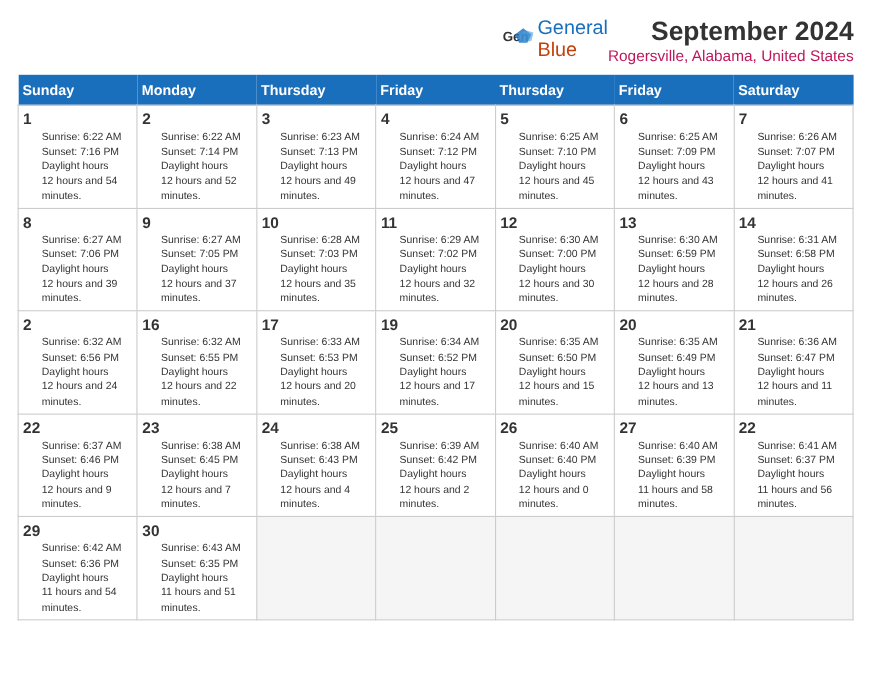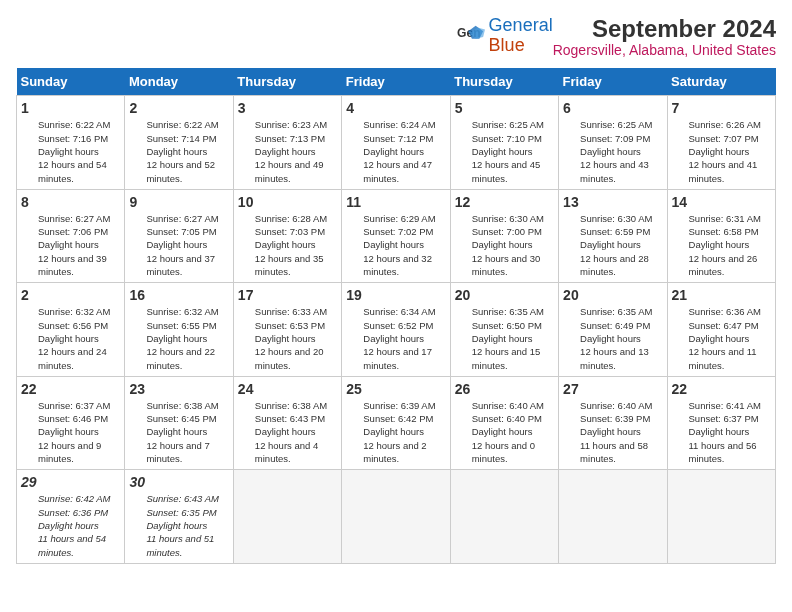--- a/index.html
+++ b/index.html
@@ -80,21 +80,20 @@
     }
     .day-info {
       color: #333;
       font-size: 9.5px;
       line-height: 1.4;
       margin-left: 17px;
     }
     tr:last-child td {
       height: auto;
       min-height: 80px;
-      font-style: italic;
     }
   </style>
 </head>
 <body>
 
 <div class="header">
   <div class="logo">
     <svg class="logo-icon" viewBox="0 0 30 30">
       <text y="16" font-size="13" font-weight="bold" fill="#333">Gen</text>
       <polygon points="20,4 28,10 24,18 16,18 12,10" fill="#1a6fbd" opacity="0.8"></polygon>

